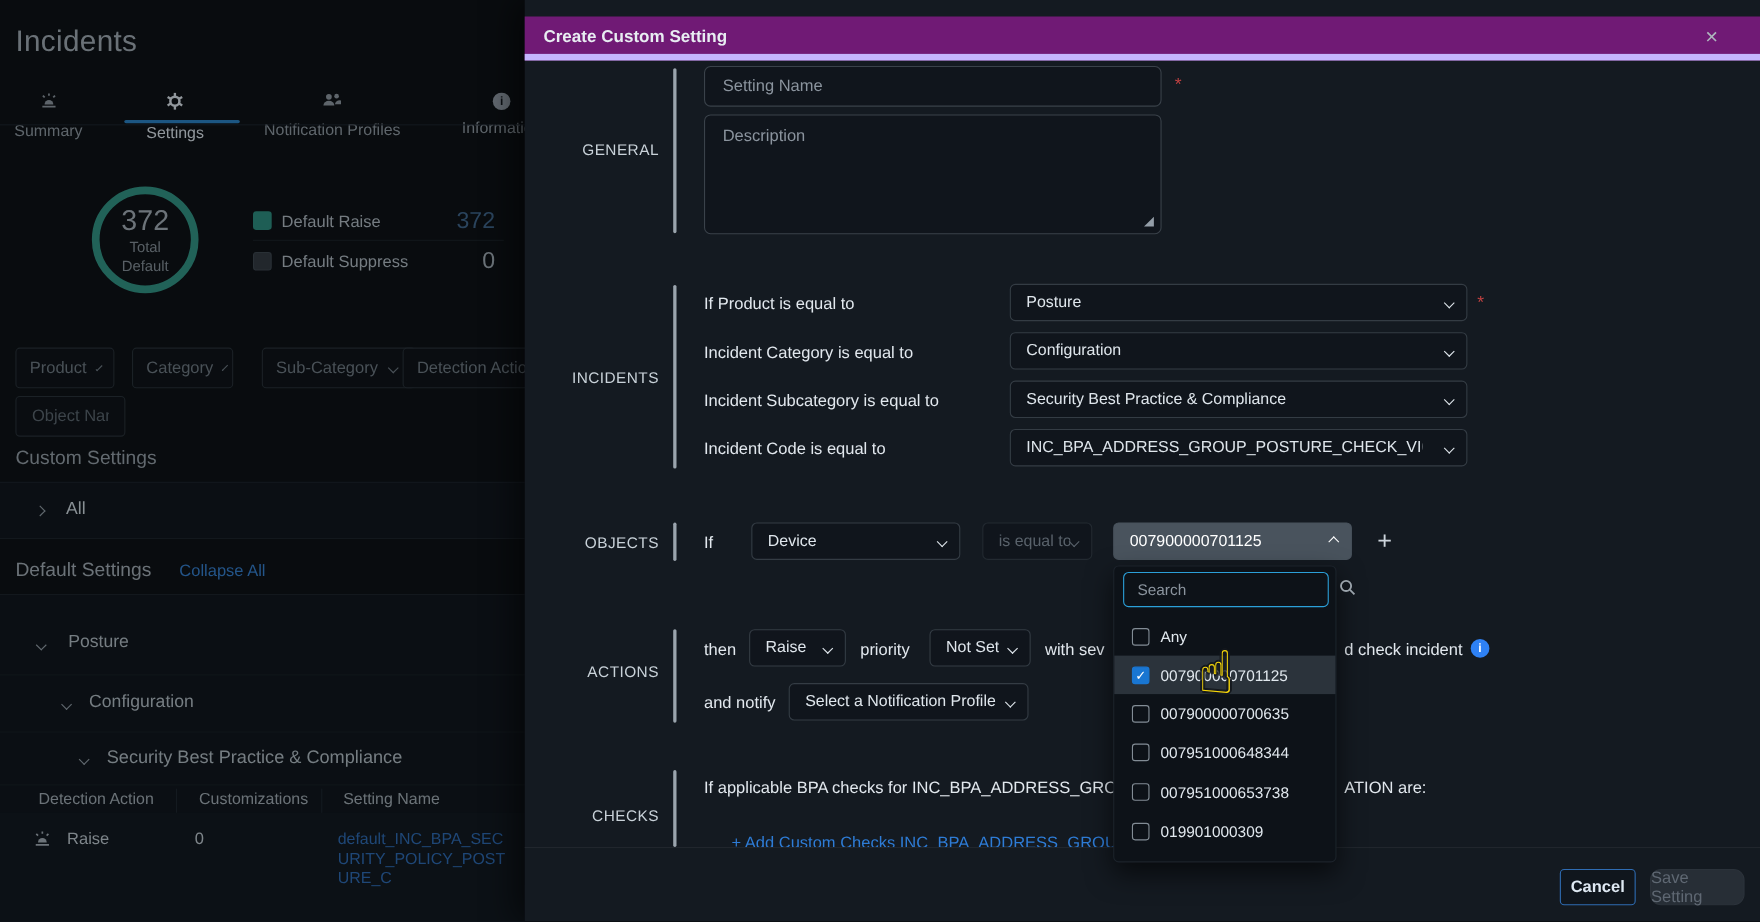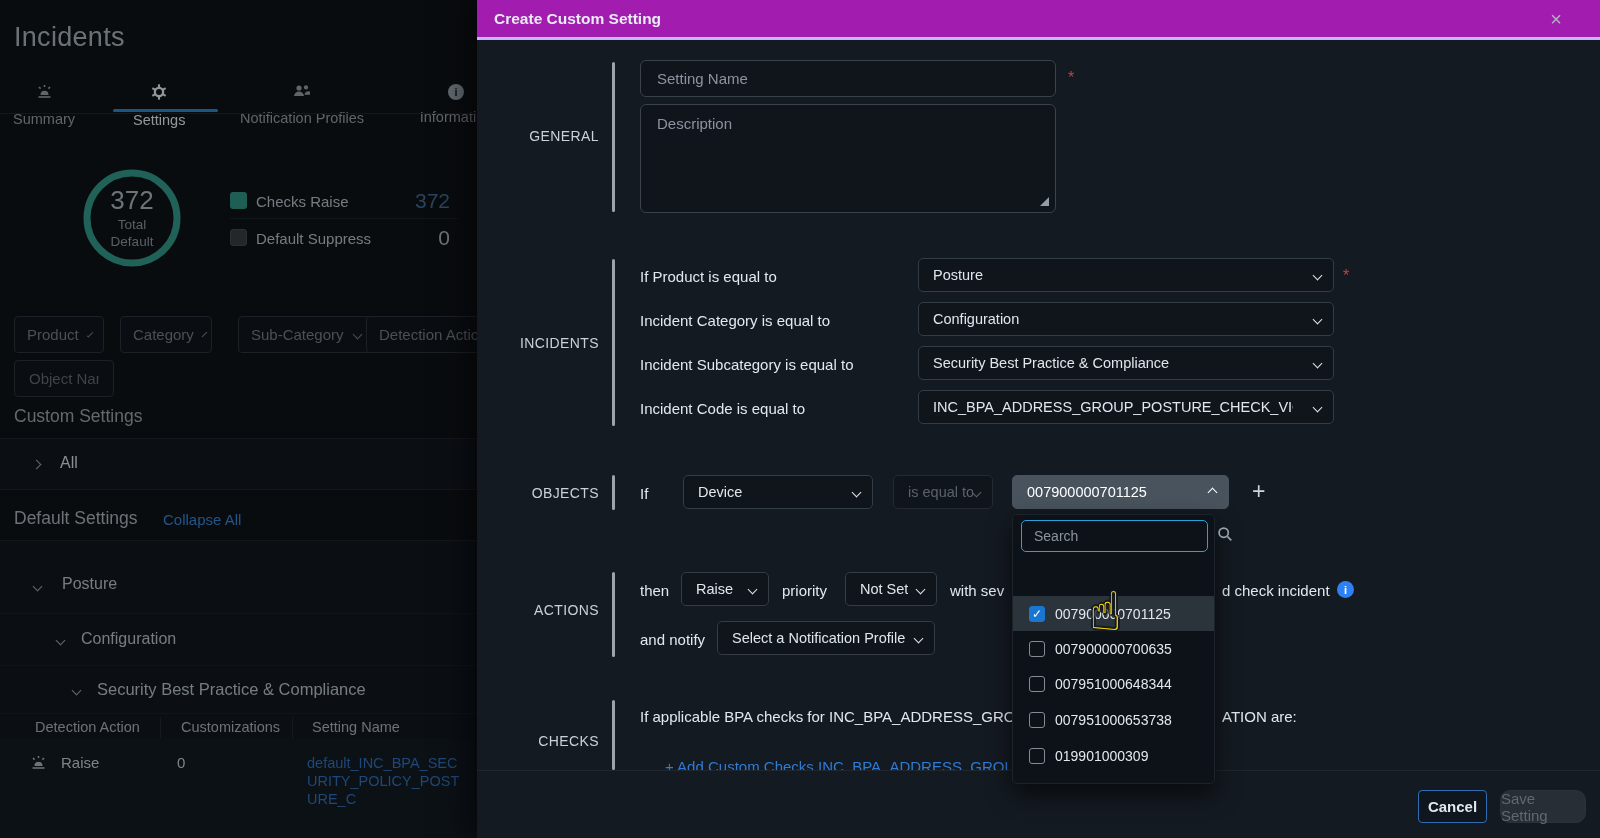--- a/index.html
+++ b/index.html
@@ -26,21 +26,21 @@
   .tree-label{font-size:16px;color:#a7b0b8;}
   .chev{display:inline-block;width:7px;height:7px;border-right:1.7px solid currentColor;border-bottom:1.7px solid currentColor;transform:rotate(45deg);}
   .chev.r{transform:rotate(-45deg);}
   .chev.u{transform:rotate(-135deg);}
   .th{font-size:14.5px;color:#98a1a9;}
   .td{font-size:15px;color:#b3bcc3;}
   .tbl-link{font-size:14.5px;color:#2b63a8;width:160px;word-break:break-all;line-height:18px;}
   .dim{position:absolute;inset:0;background:rgba(4,6,8,.30);}
   
   .modal{position:absolute;left:477px;top:0;width:1123px;height:838px;background:#141a21;box-shadow:-10px 0 28px rgba(0,0,0,.55);}
-  .modal-header{position:absolute;left:0;top:0;width:100%;height:40px;background:#a21caf;border-bottom:3px solid #c4b5fd;}
+  .modal-header{position:absolute;left:0;top:15px;width:100%;height:40px;background:#701a75;border-bottom:6px solid #c4b5fd;}
   .modal-title{position:absolute;left:17px;top:10px;font-size:15.5px;font-weight:700;color:#e8edf2;}
   .modal-close{position:absolute;right:38px;top:8px;font-size:20px;color:#aeb6bd;cursor:pointer;}
   .sec-bar{position:absolute;width:3px;background:#9aa4ad;border-radius:2px;}
   .sec-label{position:absolute;left:14px;width:108px;text-align:right;font-size:14px;color:#c9d2d9;letter-spacing:.4px;}
   .f-input{background:#10151c;border:1px solid #3a424a;border-radius:6px;color:#dfe6ec;font-size:15px;padding:0 16px;outline:none;font-family:"Liberation Sans",sans-serif;}
   .f-input::placeholder{color:#8b949e;}
   textarea.f-input{padding:10px 16px;resize:none;}
   .req{color:#c24242;font-size:16px;}
   .row-label{font-size:15px;color:#e2e8ee;}
   .sel{position:absolute;height:34px;border:1px solid #343c44;border-radius:5px;background:#10151c;display:flex;align-items:center;justify-content:space-between;padding:0 12px 0 14px;color:#dfe6ec;font-size:14.5px;cursor:pointer;}
@@ -126,21 +126,21 @@
     <div class="abs hline" style="left:0;top:113px;width:1600px;"></div>
 
     <svg class="abs" style="left:82px;top:168px;" width="100" height="100">
       <circle cx="50" cy="50" r="45" fill="none" stroke="#2f8a7c" stroke-width="7"></circle>
     </svg>
     <div class="abs donut-num" style="left:82px;top:185px;width:100px;">372</div>
     <div class="abs donut-sub" style="left:82px;top:216px;width:100px;">Total</div>
     <div class="abs donut-sub" style="left:82px;top:233px;width:100px;">Default</div>
 
     <div class="abs" style="left:230px;top:192px;width:17px;height:17px;background:#2a8577;border-radius:3px;"></div>
-    <div class="abs leg-label" style="left:256px;top:193px;">Checks Raise</div>
+    <div class="abs leg-label" style="left:256px;top:193px;">Default Raise</div>
     <div class="abs leg-val" style="left:350px;top:189px;width:100px;color:#3c5f83;">372</div>
     <div class="abs hline" style="left:230px;top:218px;width:228px;background:#181e25;"></div>
     <div class="abs" style="left:230px;top:229px;width:17px;height:17px;background:#30363d;border:1px solid #3a424a;border-radius:3px;"></div>
     <div class="abs leg-label" style="left:256px;top:230px;">Default Suppress</div>
     <div class="abs leg-val" style="left:350px;top:226px;width:100px;color:#99a2ab;">0</div>
 
     <div class="abs chip" style="left:14px;top:316px;width:90px;">
       <span>Product</span>
         <span class="chev"></span>
     </div>
@@ -273,20 +273,24 @@
         <input placeholder="Search" style="">
         <span>
           <svg width="16" height="16" viewBox="0 0 16 16">
               <g stroke="#9aa3ab" stroke-width="1.7" fill="none">
                 <circle cx="6.7" cy="6.7" r="4.6"></circle>
                 <line x1="10.3" y1="10.3" x2="14.3" y2="14.3"></line>
               </g>
             </svg>
         </span>
       </div>
+      <div class="dd-item" style="top:46px;">
+        <span class="cb"></span>
+        <span>Any</span>
+      </div>
       <div class="dd-item checked" style="top:81px;">
         <span class="cb on">✓</span>
         <span>007900000701125</span>
       </div>
       <div class="dd-item" style="top:116px;">
         <span class="cb"></span>
         <span>007900000700635</span>
       </div>
       <div class="dd-item" style="top:151px;">
         <span class="cb"></span>

